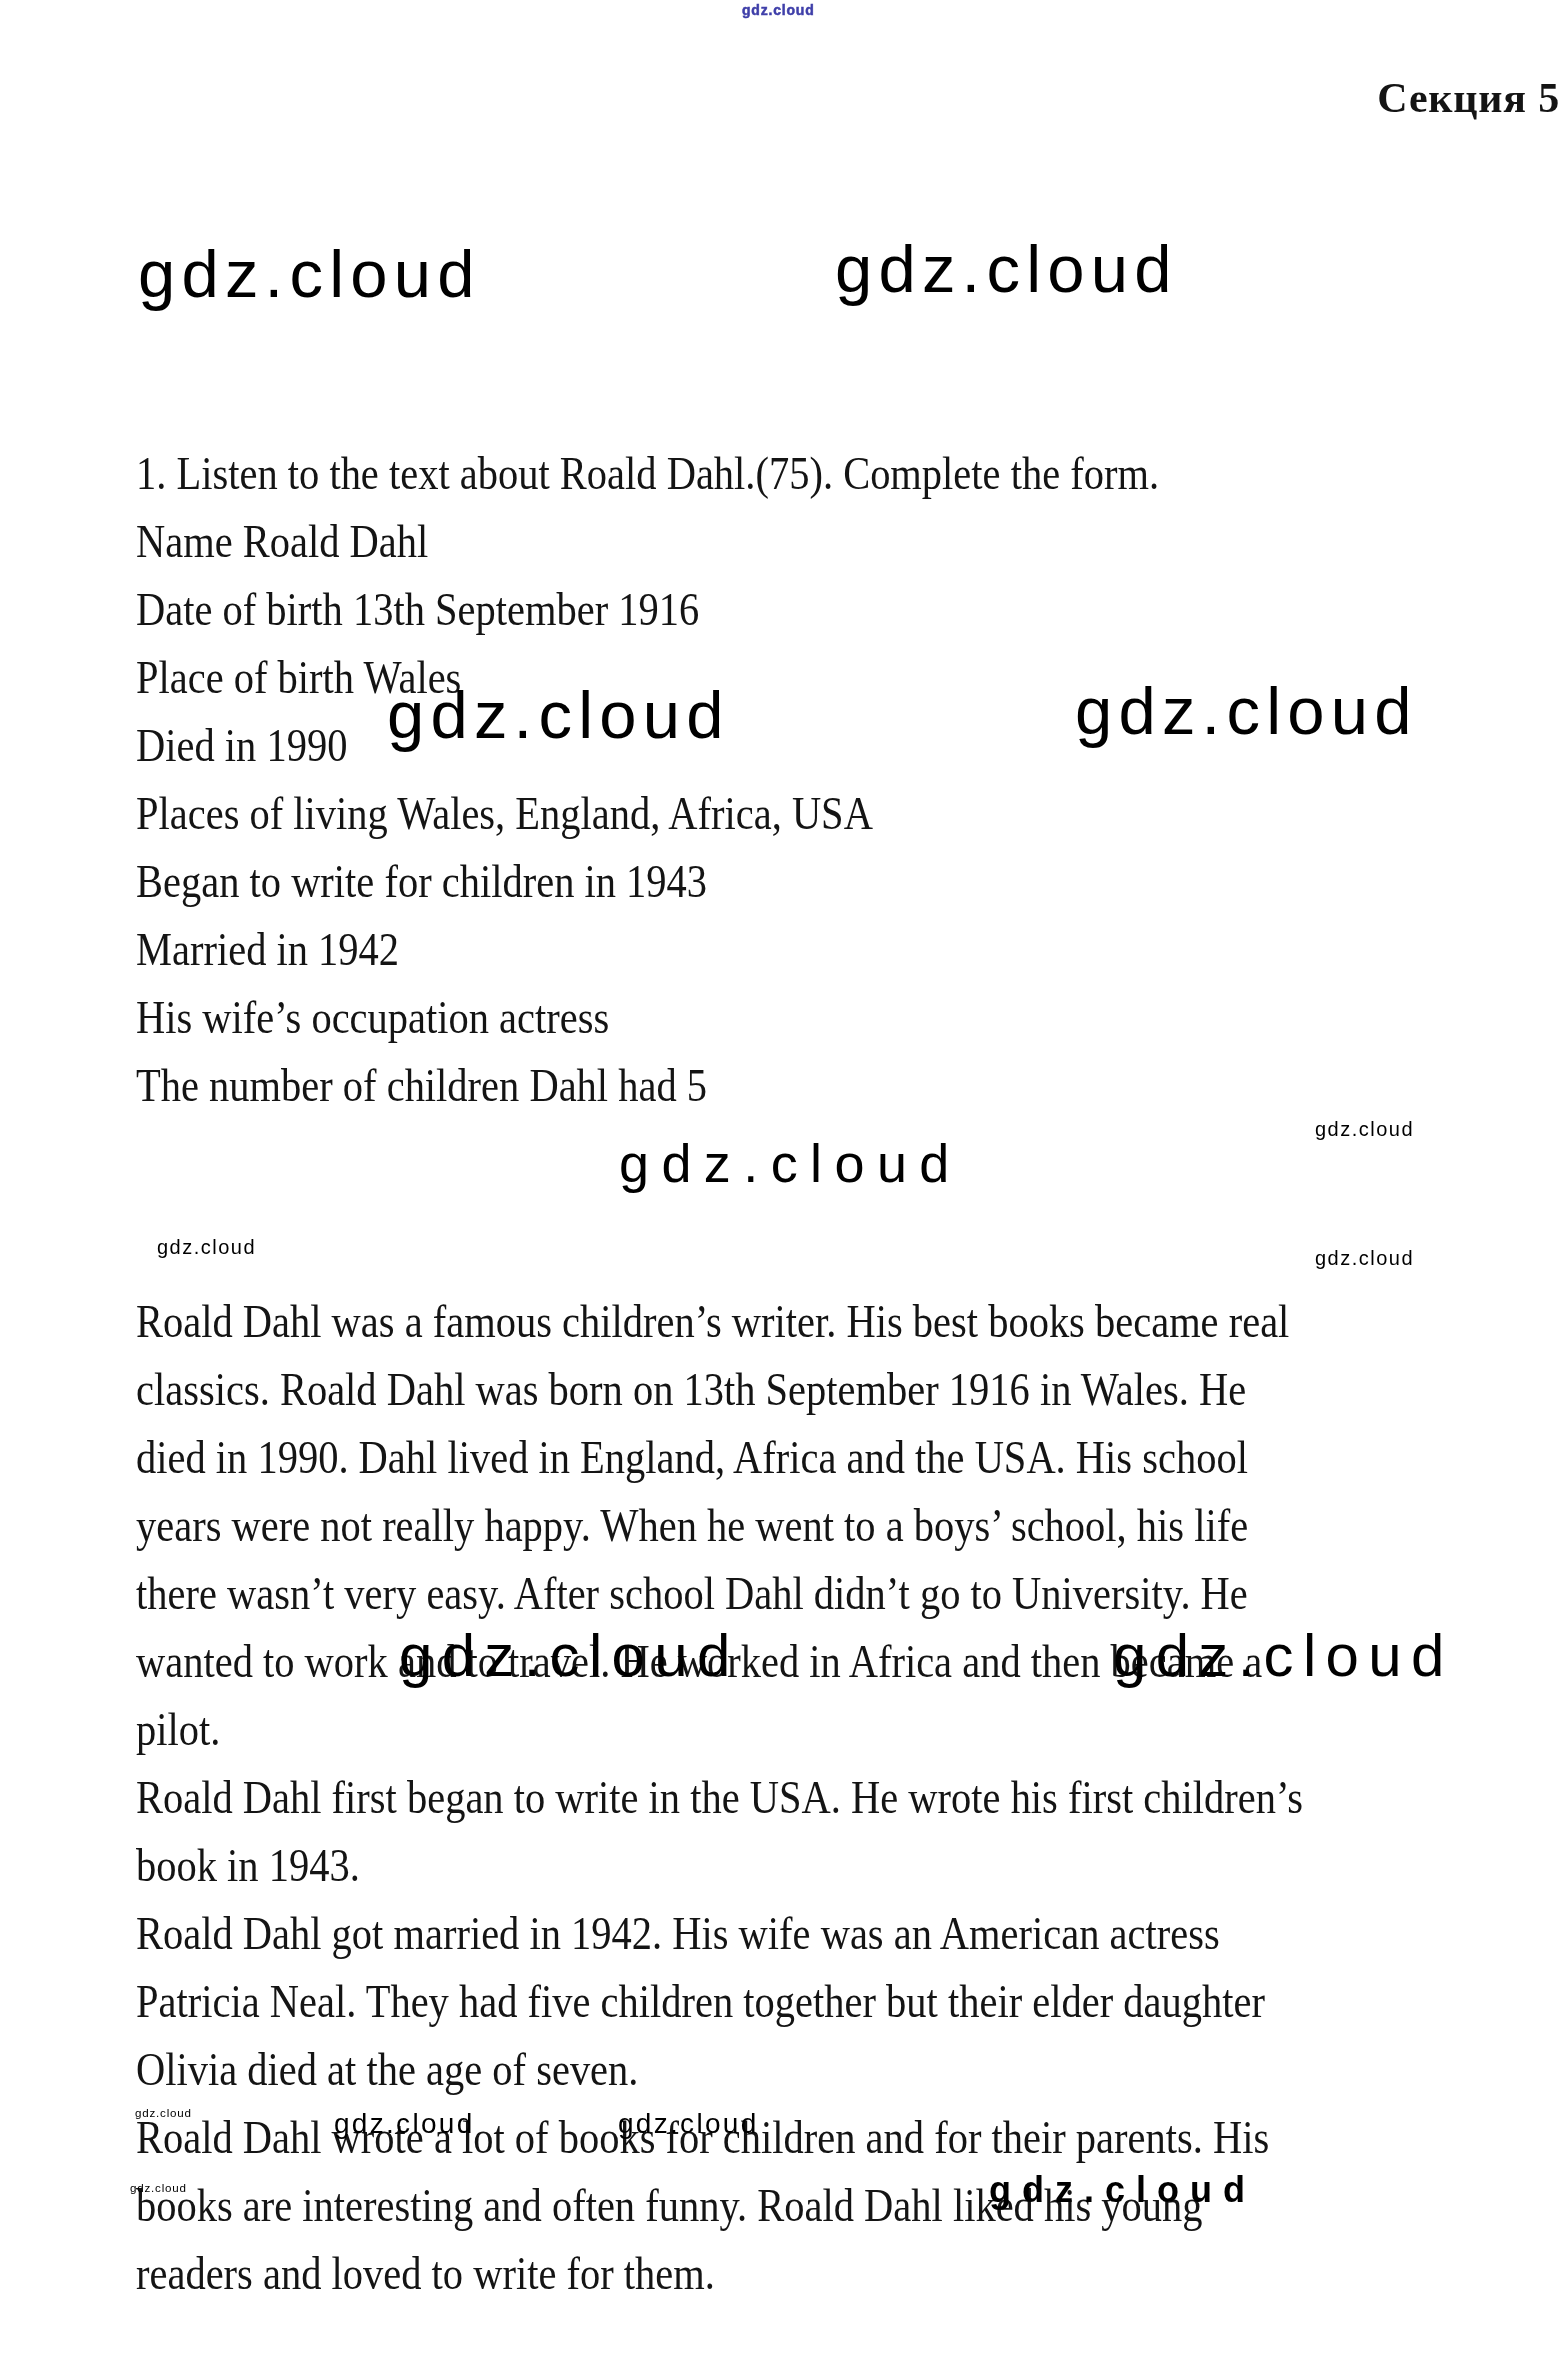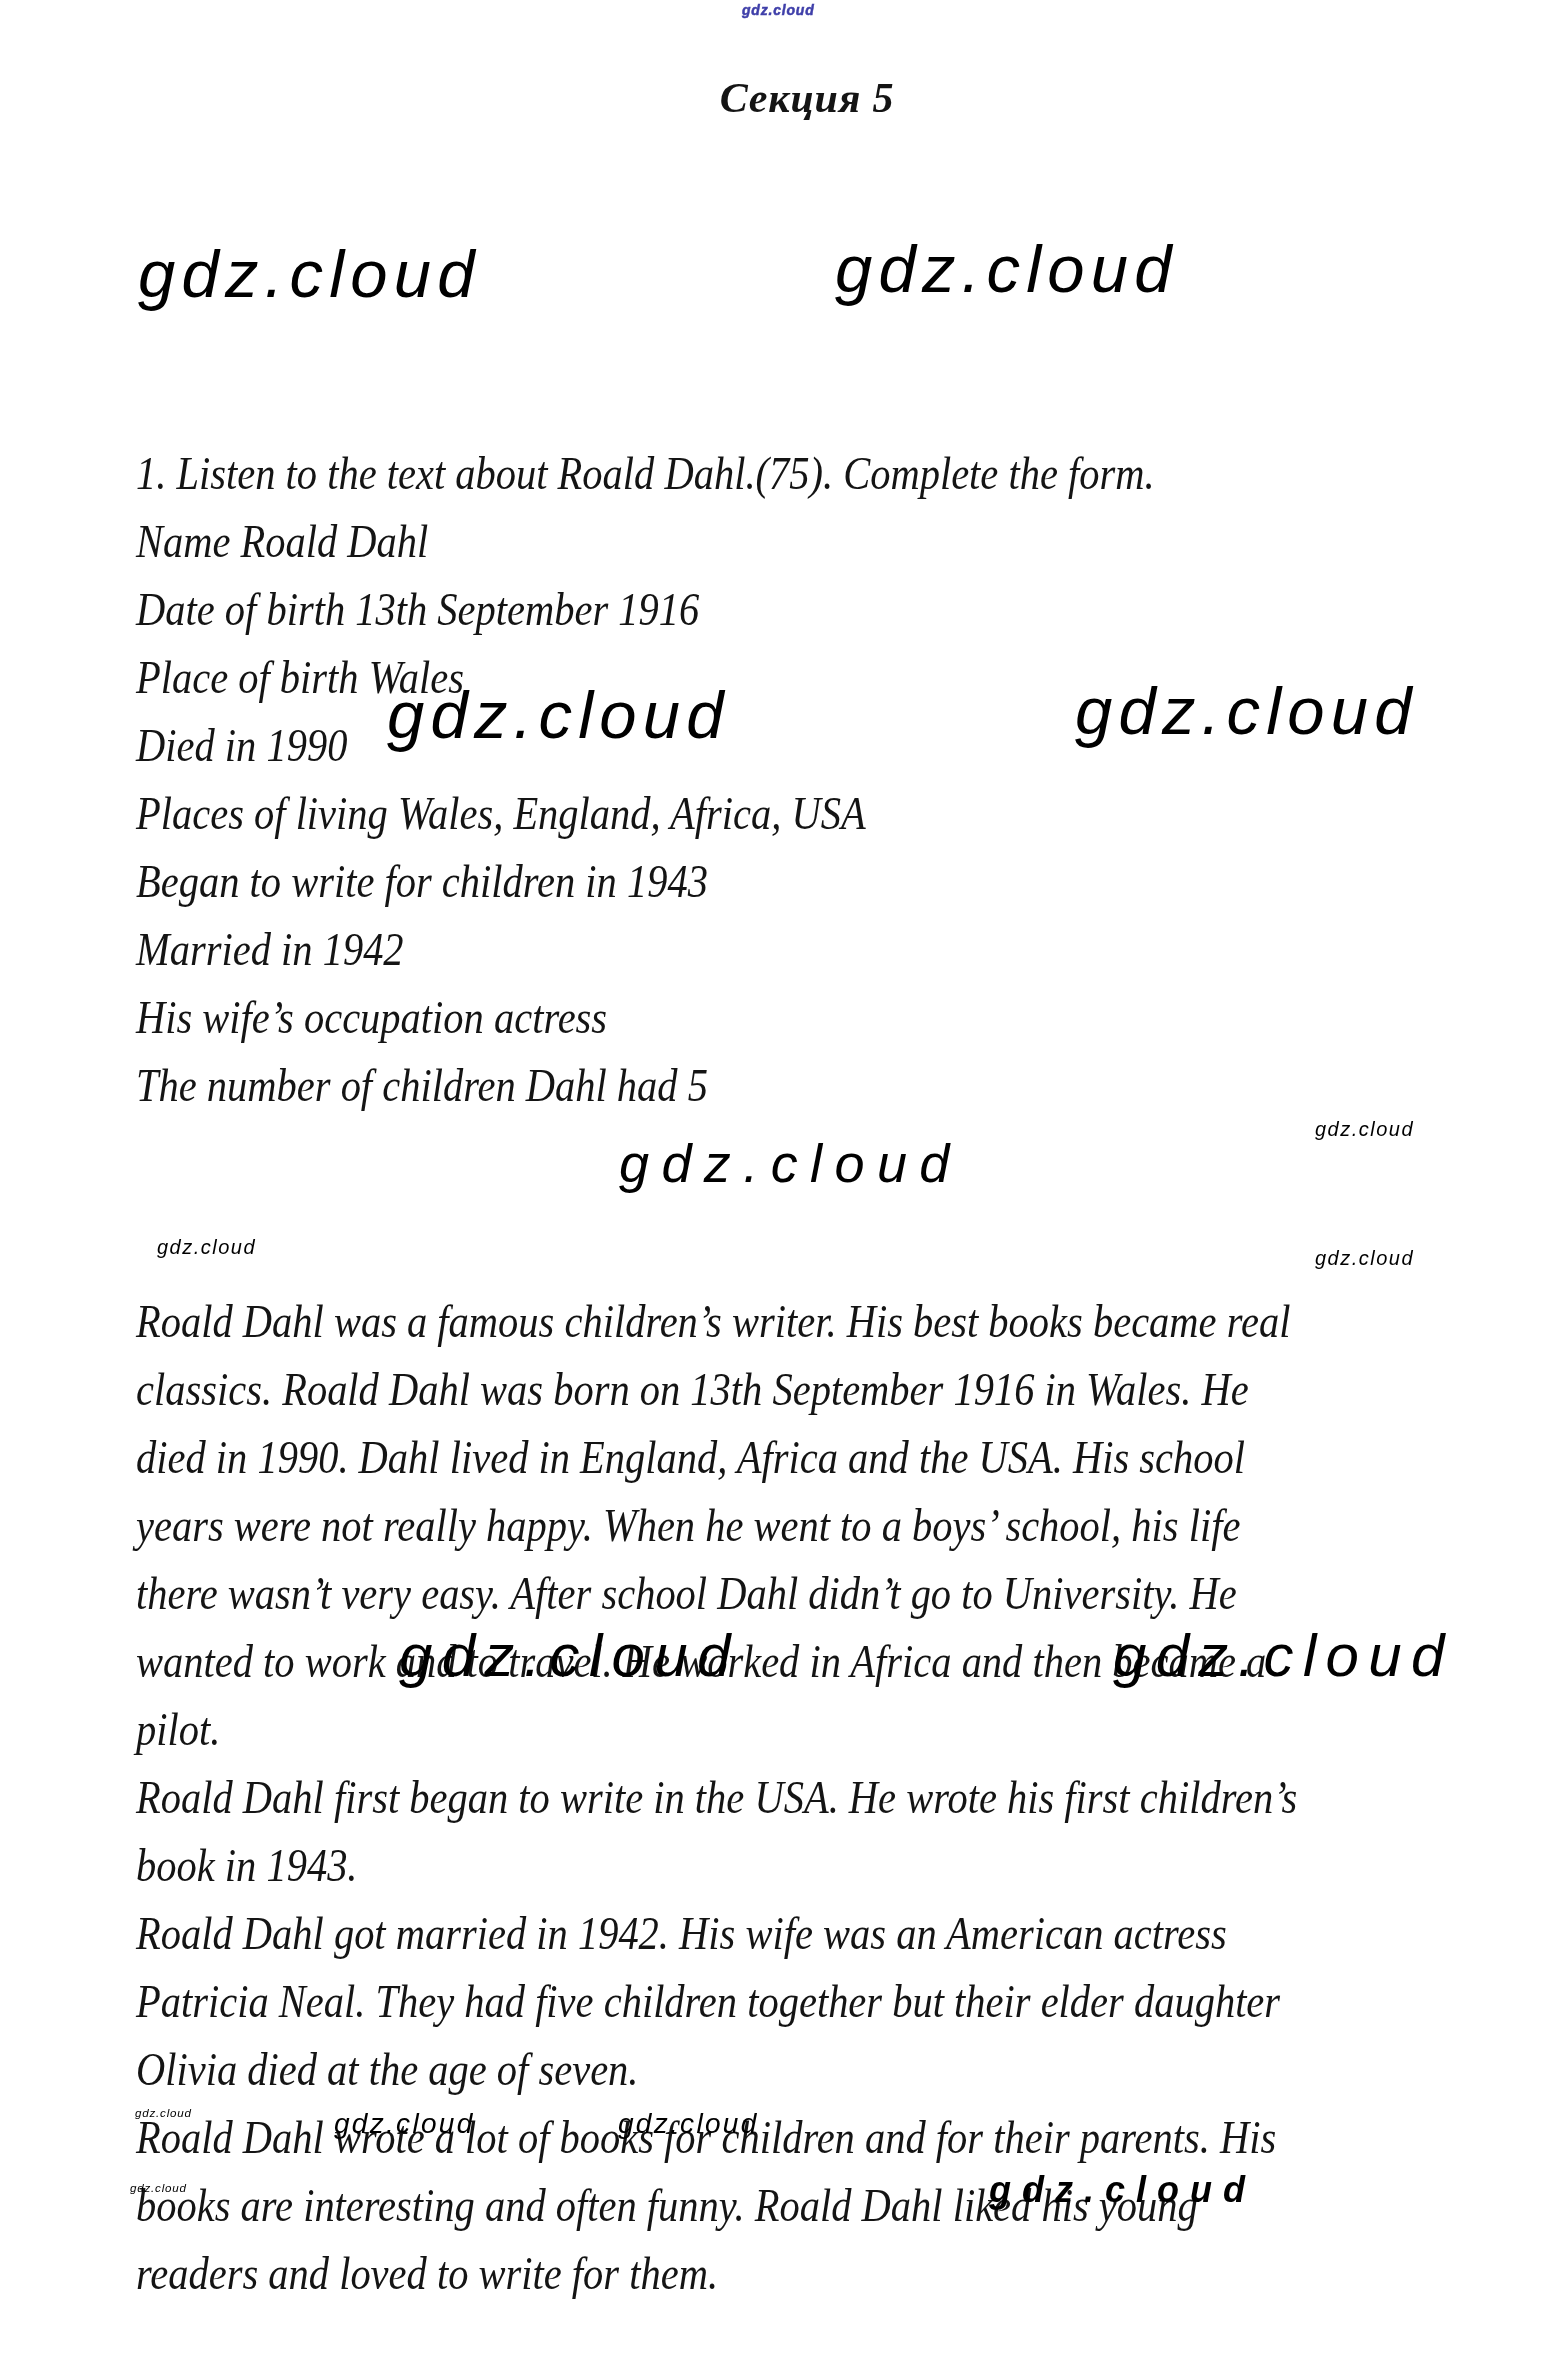--- a/index.html
+++ b/index.html
@@ -5,27 +5,26 @@
 <style>
   html, body { margin: 0; padding: 0; background: #ffffff; }
   #page {
     position: relative;
     width: 1560px;
     height: 2377px;
     background: #ffffff;
     overflow: hidden;
     font-family: "Liberation Serif", serif;
     color: #141414;
-    font-style: italic;
   }
   
   .section-title {
     position: absolute;
     top: 74px; left: 0; width: 100%;
-    text-align: center;
+    text-align: right;
     text-indent: 54px;
     font-weight: bold;
     font-size: 42px;
     letter-spacing: 0.8px;
     white-space: nowrap;
   }
   
   .doc-block { position: absolute; left: 136px; }
   .form-block { top: 440px; }
   .para-block { top: 1288px; }

